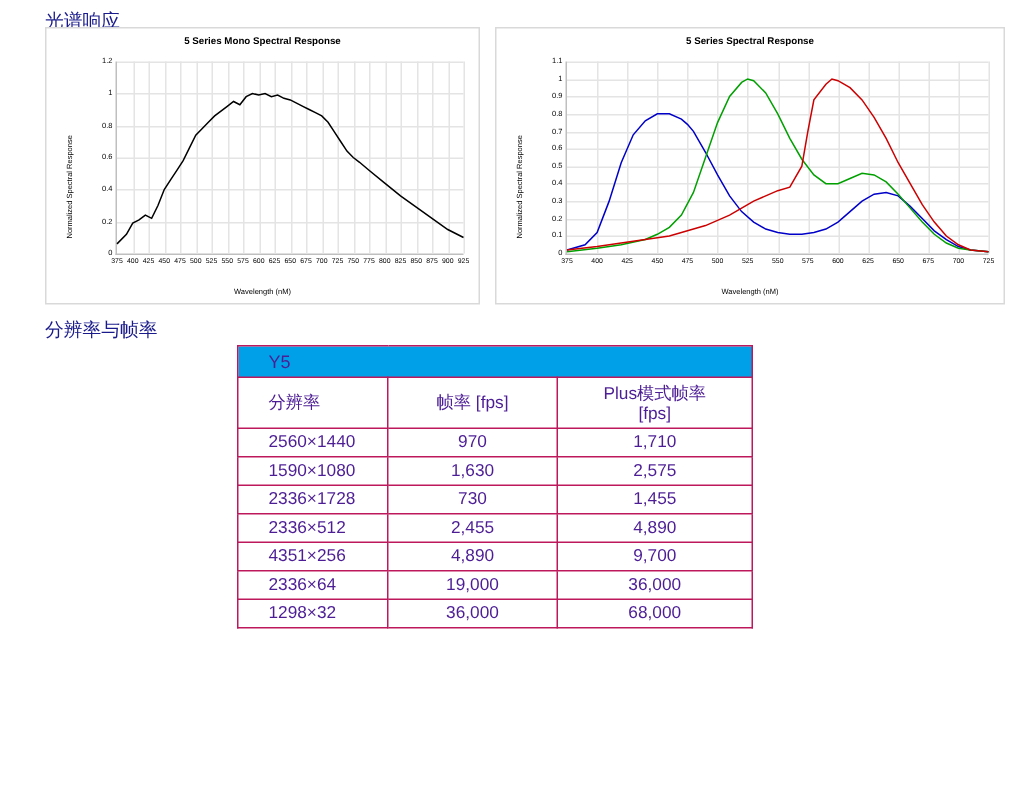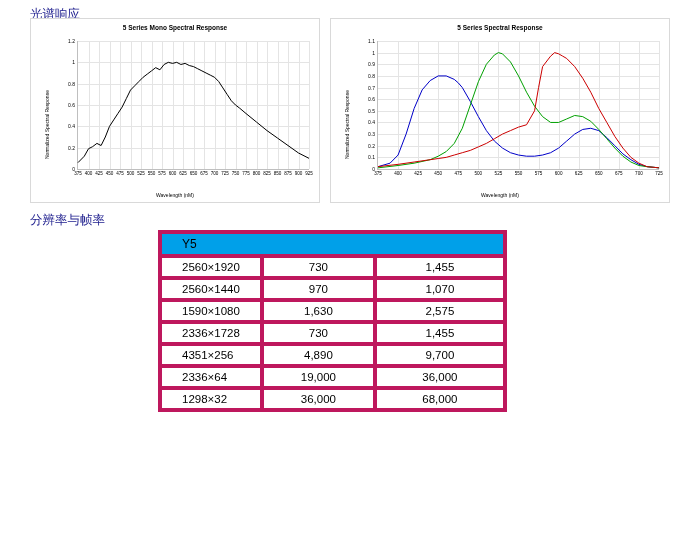--- a/index.html
+++ b/index.html
@@ -137,26 +137,26 @@
 
   
   #fps-table {
     position: absolute;
     left: 158px;
     top: 230px;
     border-collapse: collapse;
     font-size: 11.5px;
   }
   #fps-table td, #fps-table th {
-    border: 4px solid #be185d;
+    border: 1px solid #be185d;
     padding: 3px 20px;
     height: 19px;
     box-sizing: border-box;
     font-weight: normal;
-    color: #000000;
+    color: #4c1d95;
   }
   .tbl-model {
     background: #00a0e9;
     color: #ffffff;
     font-weight: bold;
     text-align: left;
     font-size: 12px;
   }
   .col-res { width: 100px; text-align: left; }
   .col-fps { width: 113px; text-align: center; }
@@ -303,41 +303,46 @@
     </div>
 </div>
 
 <div class="section-title" id="title-resfps">分辨率与帧率</div>
 
 <table id="fps-table">
   <tbody>
     <tr>
       <td class="tbl-model" colspan="3">Y5</td>
     </tr>
-  <tr>
-        <td class="col-res">2560×1920</td>
-        <td class="col-fps">730</td>
-        <td class="col-plus">1,455</td>
-      </tr>
+    <tr>
+      <th class="hdr col-res">分辨率</th>
+      <th class="hdr col-fps">帧率 [fps]</th>
+      <th class="hdr col-plus">Plus模式帧率 [fps]</th>
+    </tr>
       <tr>
         <td class="col-res">2560×1440</td>
         <td class="col-fps">970</td>
-        <td class="col-plus">1,070</td>
+        <td class="col-plus">1,710</td>
       </tr>
       <tr>
         <td class="col-res">1590×1080</td>
         <td class="col-fps">1,630</td>
         <td class="col-plus">2,575</td>
       </tr>
       <tr>
         <td class="col-res">2336×1728</td>
         <td class="col-fps">730</td>
         <td class="col-plus">1,455</td>
       </tr>
       <tr>
+        <td class="col-res">2336×512</td>
+        <td class="col-fps">2,455</td>
+        <td class="col-plus">4,890</td>
+      </tr>
+      <tr>
         <td class="col-res">4351×256</td>
         <td class="col-fps">4,890</td>
         <td class="col-plus">9,700</td>
       </tr>
       <tr>
         <td class="col-res">2336×64</td>
         <td class="col-fps">19,000</td>
         <td class="col-plus">36,000</td>
       </tr>
       <tr>

